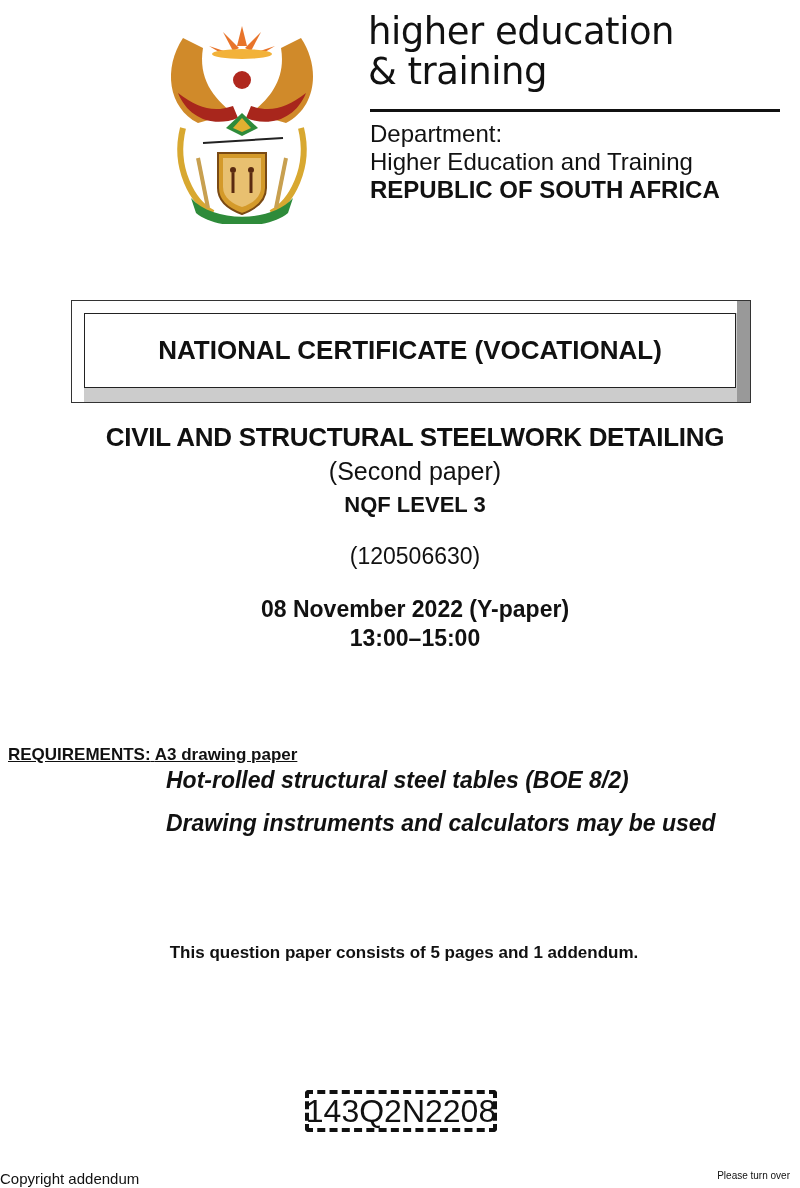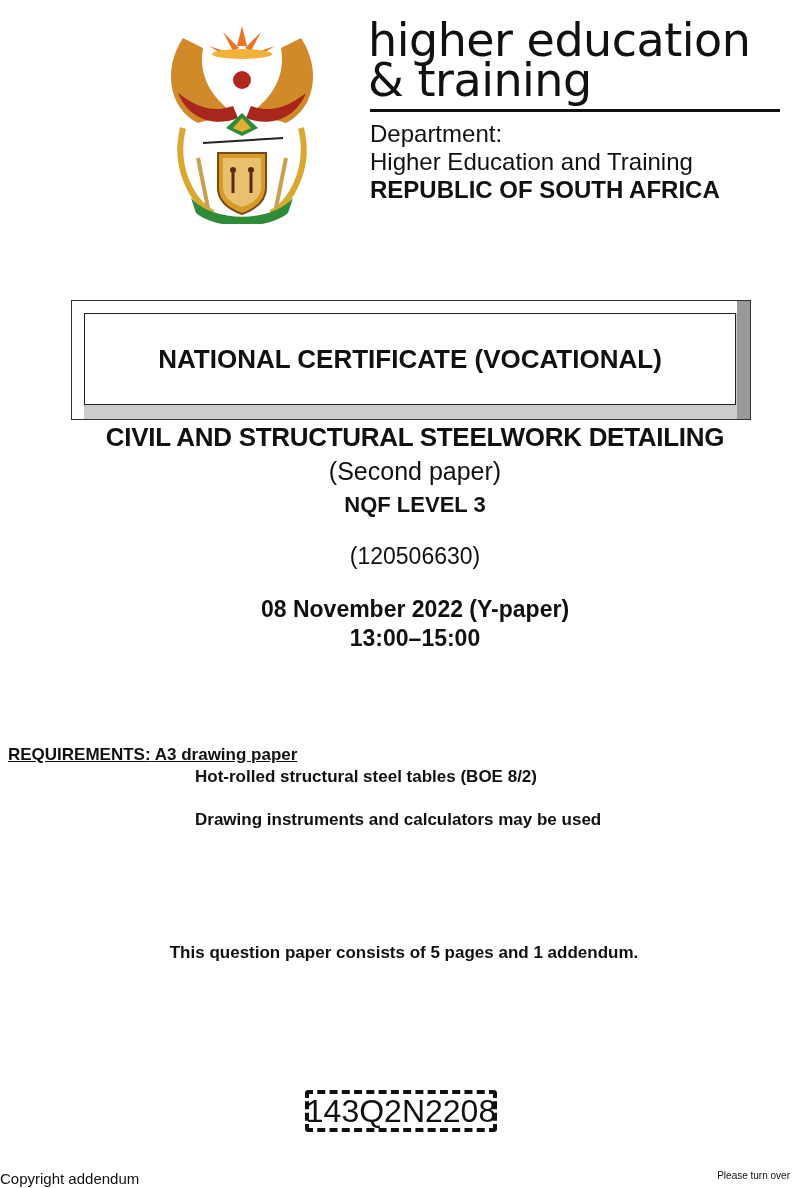--- a/index.html
+++ b/index.html
@@ -1,37 +1,37 @@
 <!DOCTYPE html>
 <html><head>
 <meta charset="utf-8">
 <style>
   html, body { margin:0; padding:0; background:#fff; }
   body { width:800px; height:1188px; position:relative; overflow:hidden; font-family:"Liberation Sans", sans-serif; color:#111; }
   .abs { position:absolute; }
   .crest { left:163px; top:18px; width:158px; height:206px; }
-  .brand-title { left:368px; top:20px; font-size:46px; line-height:40px; letter-spacing:-0.5px; color:#111; font-family:"DejaVu Sans", sans-serif; }
+  .brand-title { left:368px; top:12px; font-size:37px; line-height:40px; letter-spacing:-0.5px; color:#111; font-family:"DejaVu Sans", sans-serif; }
   .brand-rule { left:370px; top:109px; width:410px; height:3px; background:#111; }
   .dept { left:370px; top:120px; font-size:24px; line-height:28px; }
   .dept .bold { font-weight:bold; }
-  .bevel { left:71px; top:300px; width:680px; height:120px; box-sizing:border-box; border:1.5px solid #333; background:#ccc; }
+  .bevel { left:71px; top:300px; width:680px; height:103px; box-sizing:border-box; border:1.5px solid #333; background:#ccc; }
   .bevel .inner { position:absolute; left:12px; top:12px; right:14px; bottom:14px; border:1.5px solid #222; background:#fff; display:flex; align-items:center; justify-content:center; }
   .bevel .side-r { position:absolute; right:0; top:0; bottom:0; width:13px; background:#999; }
   .bevel .side-t { position:absolute; left:0; right:0; top:0; height:12px; background:#fff; }
   .bevel .side-l { position:absolute; left:0; top:0; bottom:0; width:12px; background:#fff; border-right:0; }
   .cert-title { font-size:26px; font-weight:bold; }
   .center { left:0; width:830px; text-align:center; }
   .subject { top:422px; font-size:26px; font-weight:bold; letter-spacing:-0.3px; }
   .paper { top:457px; font-size:25px; }
   .nqf { top:492px; font-size:22px; font-weight:bold; }
   .code { top:543px; font-size:23px; }
   .date { top:596px; font-size:23px; font-weight:bold; }
   .time { top:625px; font-size:23px; font-weight:bold; }
   .req { left:8px; top:742px; font-size:17px; font-weight:bold; line-height:25px;text-decoration:underline; }
-  .req-item { left:195px; font-size:17px; font-weight:bold; }
+  .req-item { left:166px; font-size:23px; font-weight:bold;font-style:italic; }
   .consists { left:0; width:808px; text-align:center; top:943px; font-size:17px; font-weight:bold; }
   .qcode { left:305px; top:1090px; width:192px; height:42px; box-sizing:border-box; border:4px dashed #111; border-radius:4px; display:flex; align-items:center; justify-content:center; font-size:32px; }
   .footer-l { left:0; top:1170px; font-size:15px; }
   .footer-r { right:10px; top:1170px; font-size:10px; }
 </style>
 </head>
 <body>
 
 <div class="abs crest">
   <svg width="158" height="206" viewBox="0 0 158 206">

